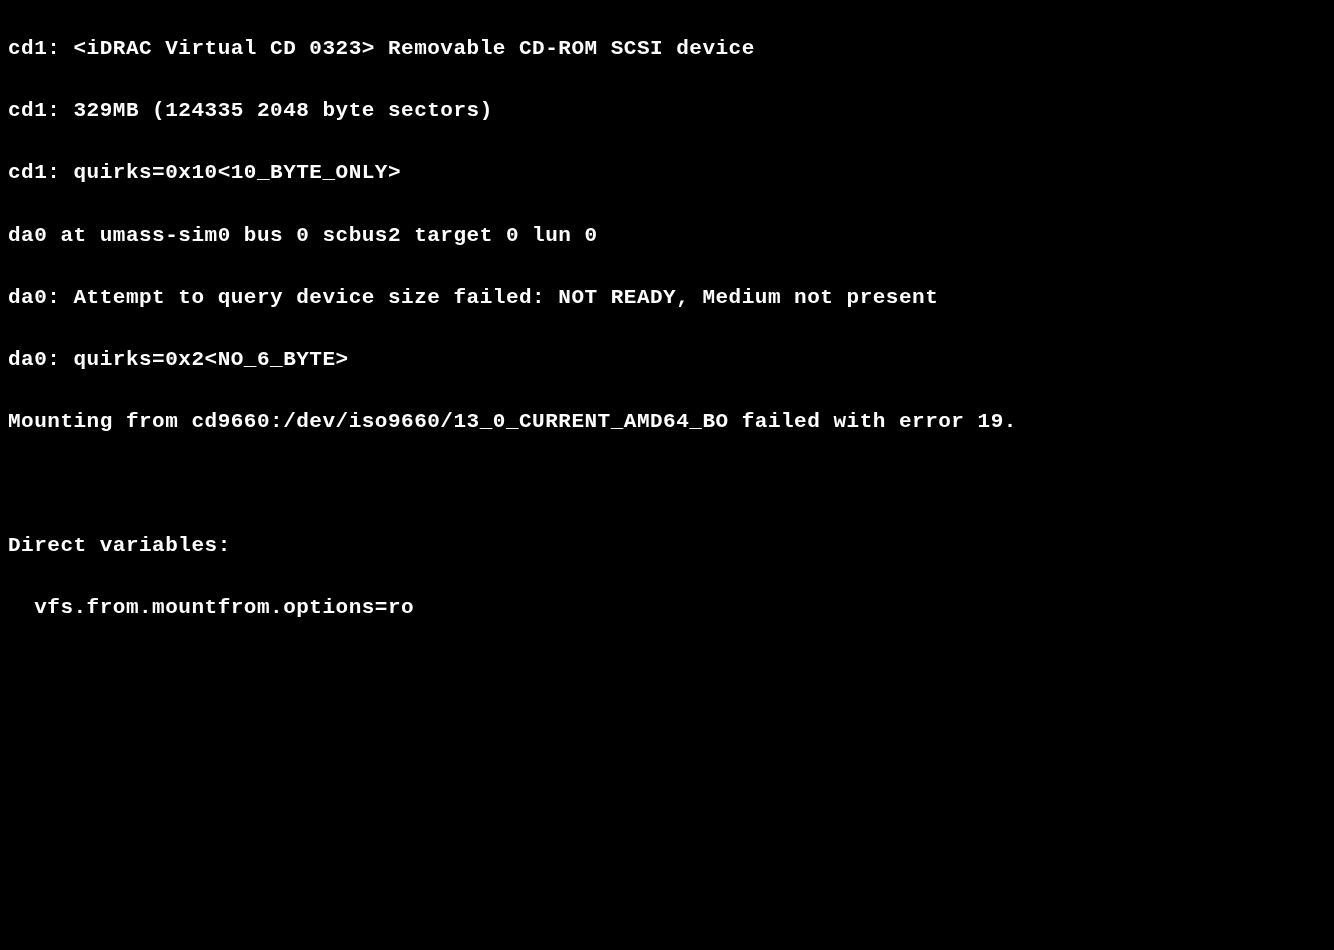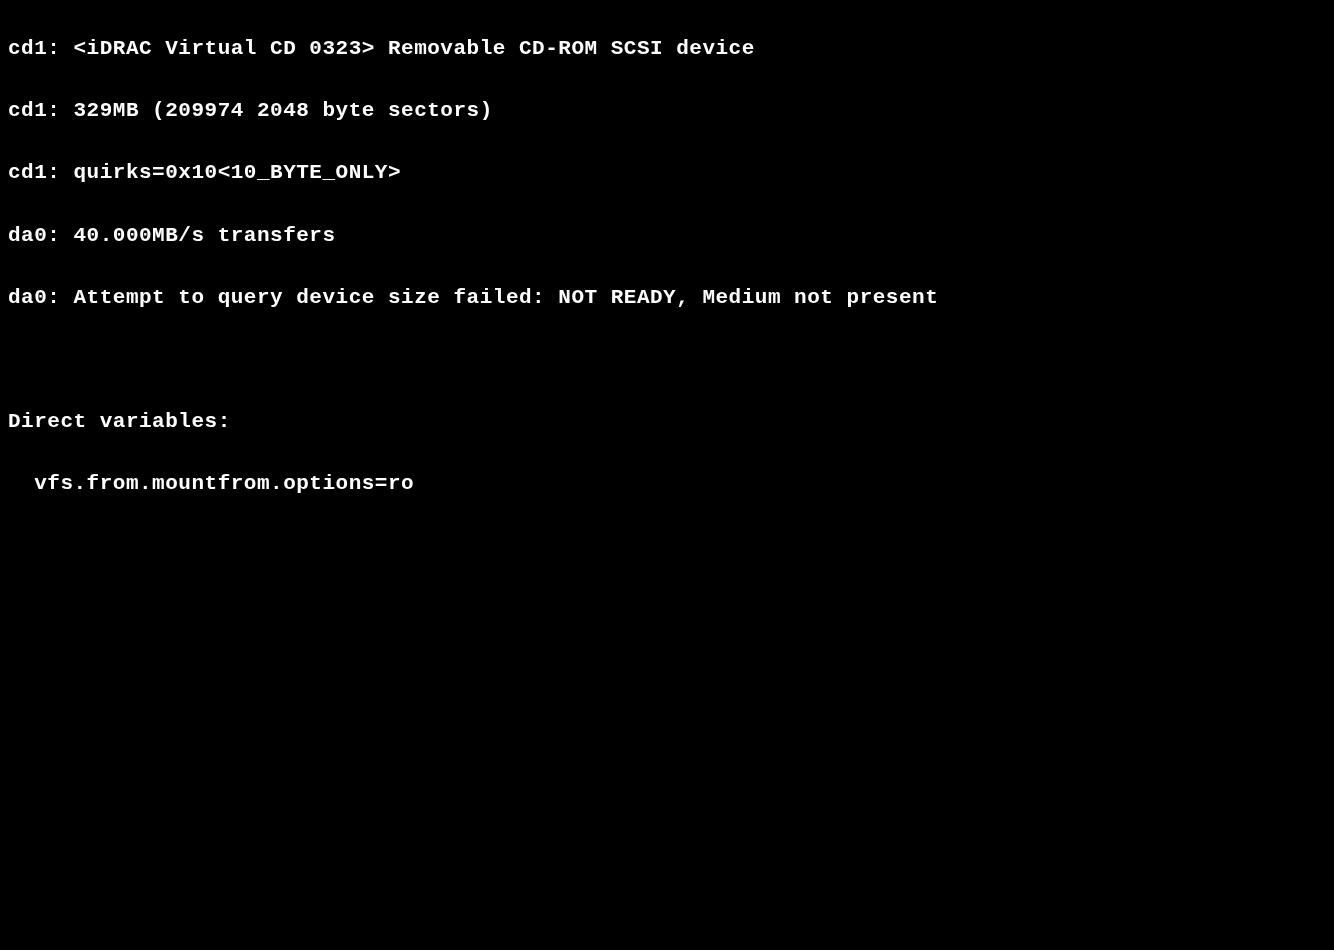--- a/index.html
+++ b/index.html
@@ -26,24 +26,26 @@
     }
     .line {
       display: block;
     }
   </style>
 </head>
 <body>
 
 <div class="console">
 <span class="line">cd1: &lt;iDRAC Virtual CD 0323&gt; Removable CD-ROM SCSI device</span>
-<span class="line">cd1: 329MB (209974 2048 byte sectors)</span>
+<span class="line">cd1: 329MB (124335 2048 byte sectors)</span>
 <span class="line">cd1: quirks=0x10&lt;10_BYTE_ONLY&gt;</span>
-<span class="line">da0: 40.000MB/s transfers</span>
+<span class="line">da0 at umass-sim0 bus 0 scbus2 target 0 lun 0</span>
 <span class="line">da0: Attempt to query device size failed: NOT READY, Medium not present</span>
+<span class="line">da0: quirks=0x2&lt;NO_6_BYTE&gt;</span>
+<span class="line">Mounting from cd9660:/dev/iso9660/13_0_CURRENT_AMD64_BO failed with error 19.</span>
 <span class="line"> </span>
 <span class="line">Direct variables:</span>
 <span class="line">  vfs.from.mountfrom.options=ro</span>
 <span class="line"> </span>
 
 
 
 
 
 

